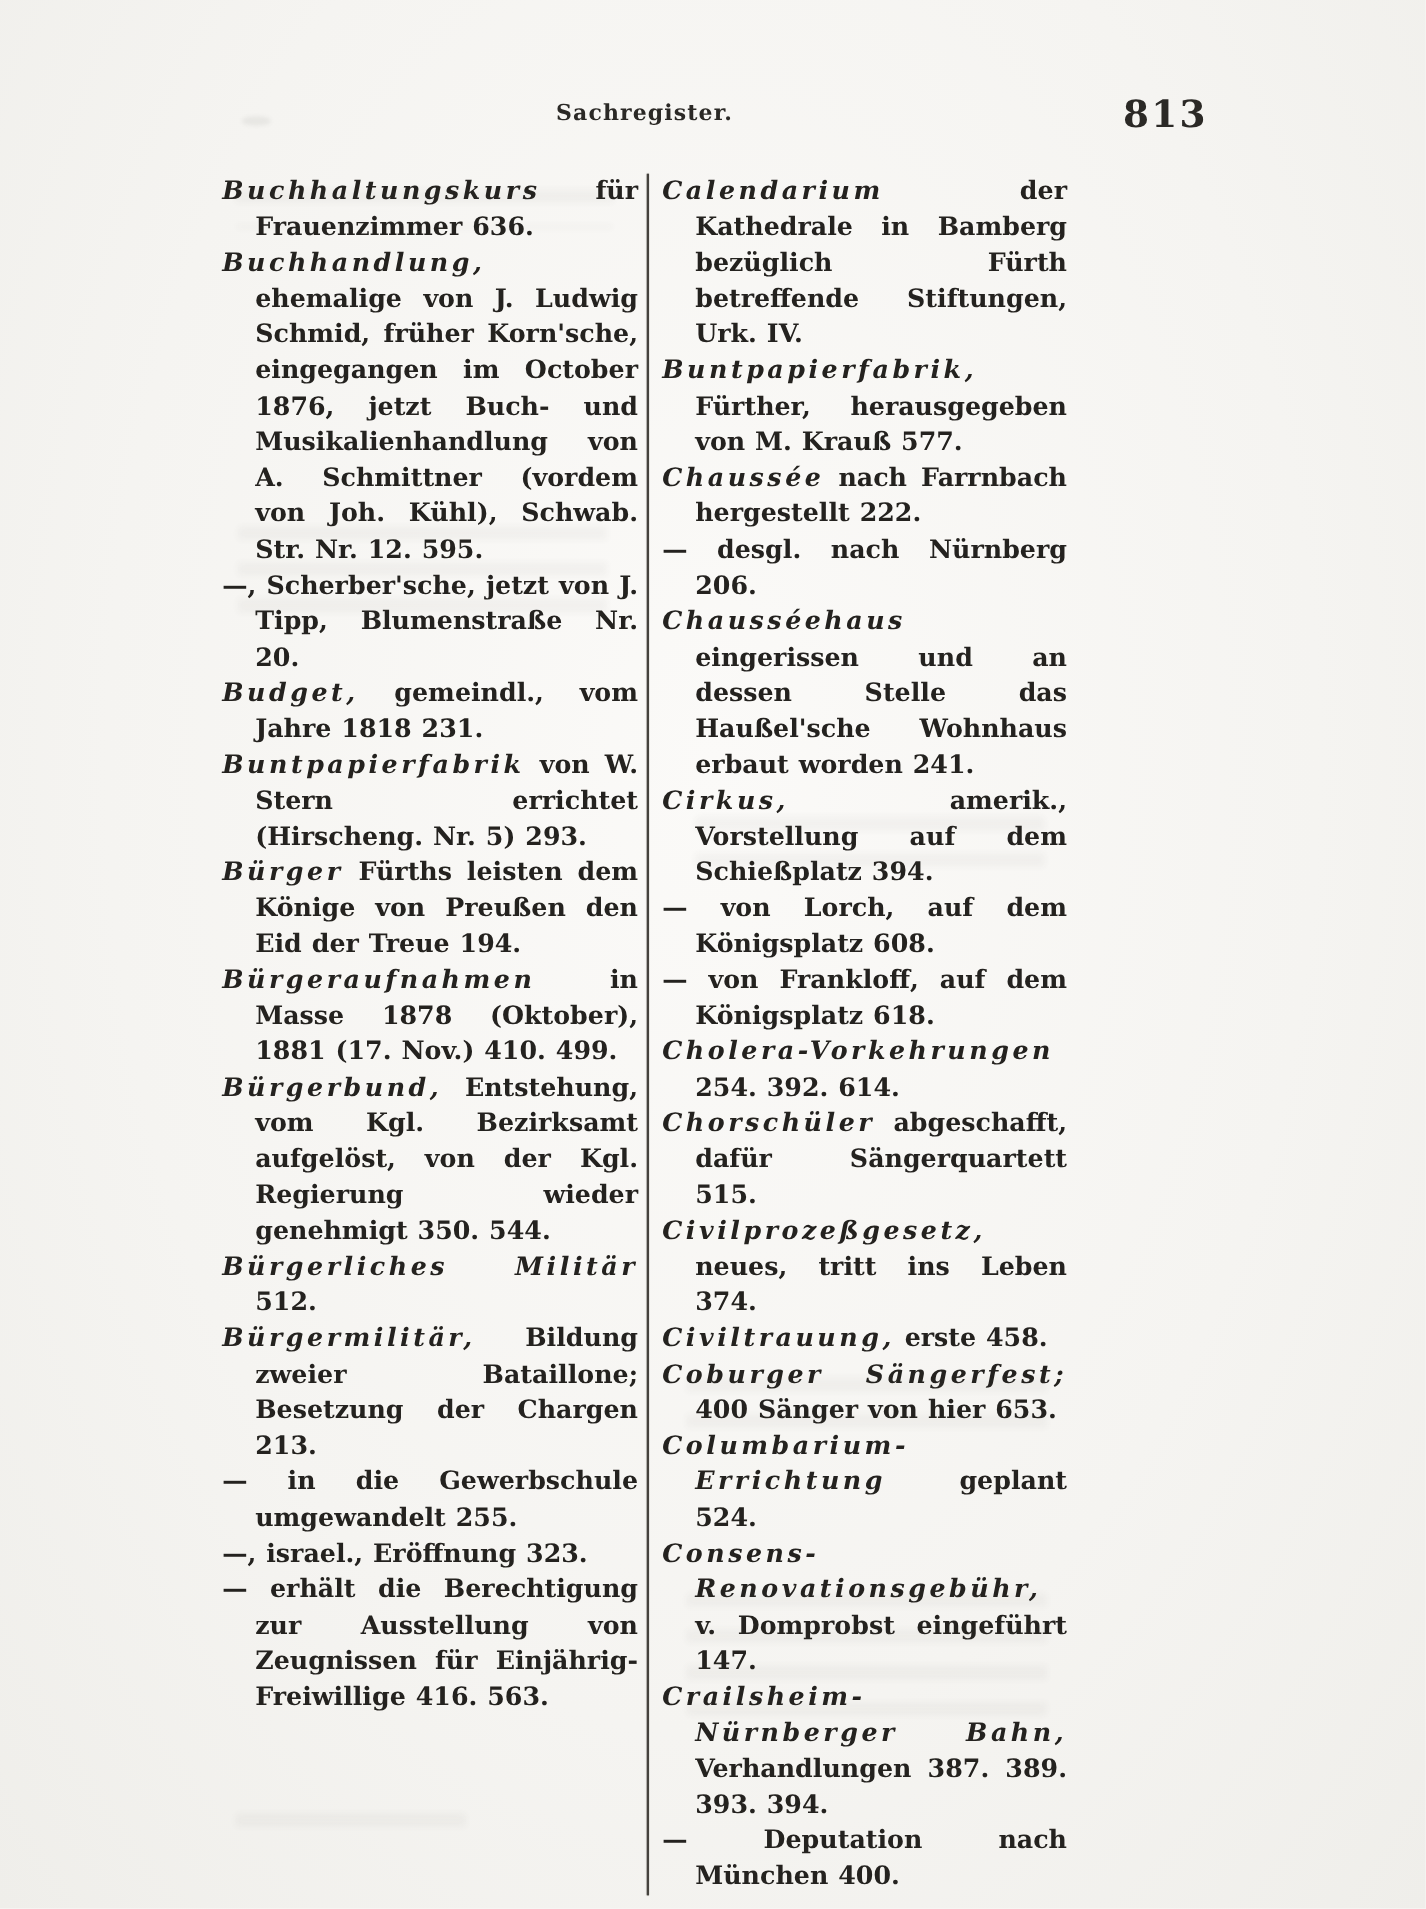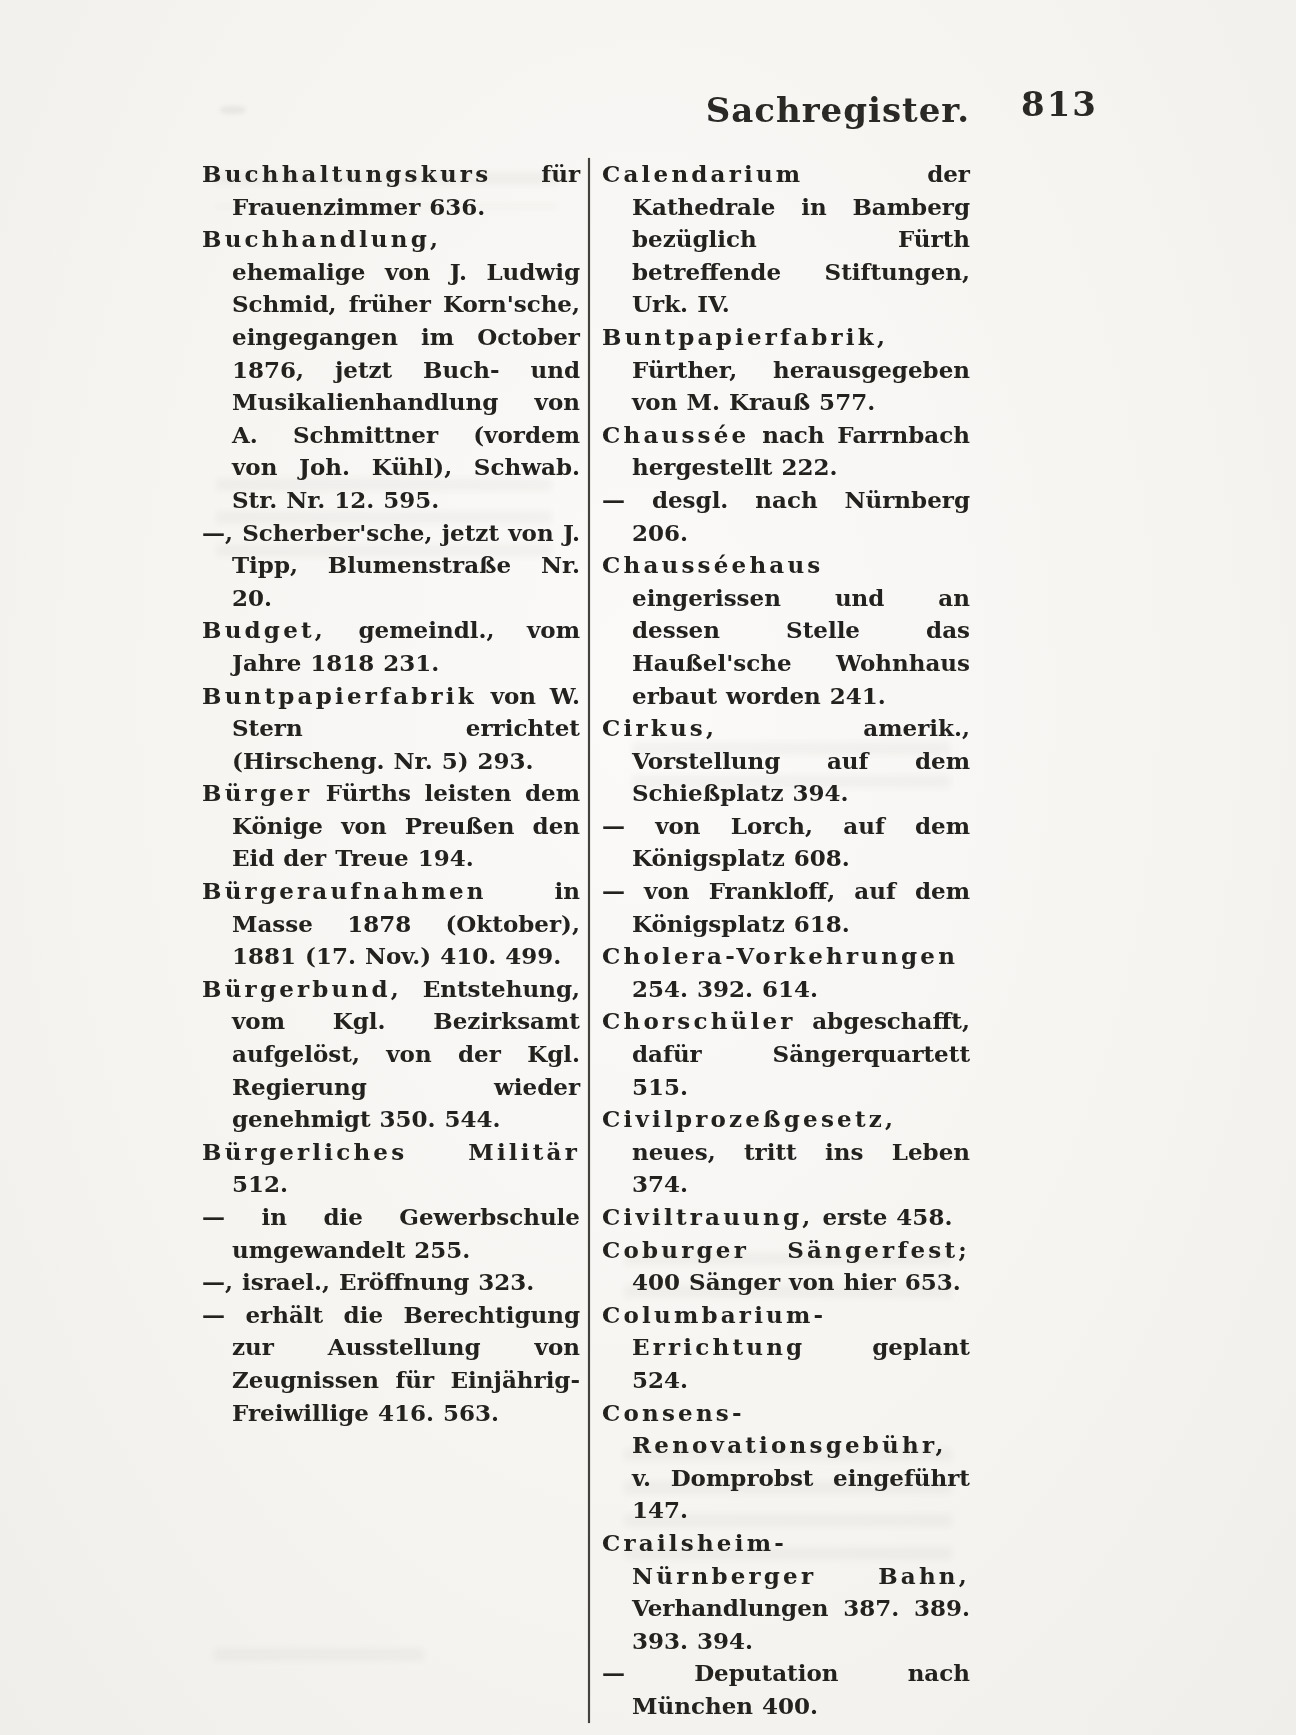--- a/index.html
+++ b/index.html
@@ -12,22 +12,22 @@
   .page{
     position:relative;
     width:1296px;height:1735px;
     background:
       radial-gradient(ellipse at 50% 40%, #fbfaf8 0%, #f5f4f1 60%, #efeeea 100%);
     color:#24221f;
   }
   
   .running-head{
     position:absolute; left:202px; top:90px; width:768px;
-    text-align:right;
-    font-size:34px; font-weight:bold; letter-spacing:1px;
+    text-align:center;
+    font-size:20px; font-weight:bold; letter-spacing:1px;
     color:#2b2926;
   }
   .page-number{
     position:absolute; left:1008px; top:84px; width:90px;
     font-size:34px; font-weight:bold; letter-spacing:2px;
     color:#2b2926;
     text-align:right;
   }
   
   .columns{
@@ -45,20 +45,21 @@
     margin:0; padding-left:30px; text-indent:-30px;
     font-size:23px; line-height:32.6px;
     font-weight:bold;
     text-align:justify;
     color:#24221f;
     word-spacing:1px;
   }
   .entry .head{
     letter-spacing:3.2px;
     word-spacing:3px;
+    font-style:italic;
   }
   
   .ghost{
     position:absolute;
     background:repeating-linear-gradient(180deg,
       rgba(70,66,60,.55) 0px, rgba(70,66,60,.55) 13px,
       rgba(0,0,0,0) 13px, rgba(0,0,0,0) 33px);
     filter:blur(3px);
     opacity:.07;
     border-radius:4px;
@@ -85,20 +86,21 @@
     <div class="col left">
         <p class="entry"><span class="head">Buchhaltungskurs</span> <span>für Frauenzimmer 636.</span></p>
         <p class="entry"><span class="head">Buchhandlung,</span> <span>ehemalige von J. Ludwig Schmid, früher Korn'sche, eingegangen im October 1876, jetzt Buch- und Musikalienhandlung von A. Schmittner (vordem von Joh. Kühl), Schwab. Str. Nr. 12. 595.</span></p>
         <p class="entry"><span>—, Scherber'sche, jetzt von J. Tipp, Blumenstraße Nr. 20.</span></p>
         <p class="entry"><span class="head">Budget,</span> <span>gemeindl., vom Jahre 1818 231.</span></p>
         <p class="entry"><span class="head">Buntpapierfabrik</span> <span>von W. Stern errichtet (Hirscheng. Nr. 5) 293.</span></p>
         <p class="entry"><span class="head">Bürger</span> <span>Fürths leisten dem Könige von Preußen den Eid der Treue 194.</span></p>
         <p class="entry"><span class="head">Bürgeraufnahmen</span> <span>in Masse 1878 (Oktober), 1881 (17. Nov.) 410. 499.</span></p>
         <p class="entry"><span class="head">Bürgerbund,</span> <span>Entstehung, vom Kgl. Bezirksamt aufgelöst, von der Kgl. Regierung wieder genehmigt 350. 544.</span></p>
         <p class="entry"><span class="head">Bürgerliches Militär</span> <span>512.</span></p>
+        <p class="entry"><span class="head">Bürgermilitär,</span> <span>Bildung zweier Bataillone; Besetzung der Chargen 213.</span></p>
         <p class="entry"><span>— in die Gewerbschule umgewandelt 255.</span></p>
         <p class="entry"><span>—, israel., Eröffnung 323.</span></p>
         <p class="entry"><span>— erhält die Berechtigung zur Ausstellung von Zeugnissen für Einjährig-Freiwillige 416. 563.</span></p>
       </div>
     <div class="col-divider"></div>
     <div class="col right">
         <p class="entry"><span class="head">Calendarium</span> <span>der Kathedrale in Bamberg bezüglich Fürth betreffende Stiftungen, Urk. IV.</span></p>
         <p class="entry"><span class="head">Buntpapierfabrik,</span> <span>Fürther, herausgegeben von M. Krauß 577.</span></p>
         <p class="entry"><span class="head">Chaussée</span> <span>nach Farrnbach hergestellt 222.</span></p>
         <p class="entry"><span>— desgl. nach Nürnberg 206.</span></p>

